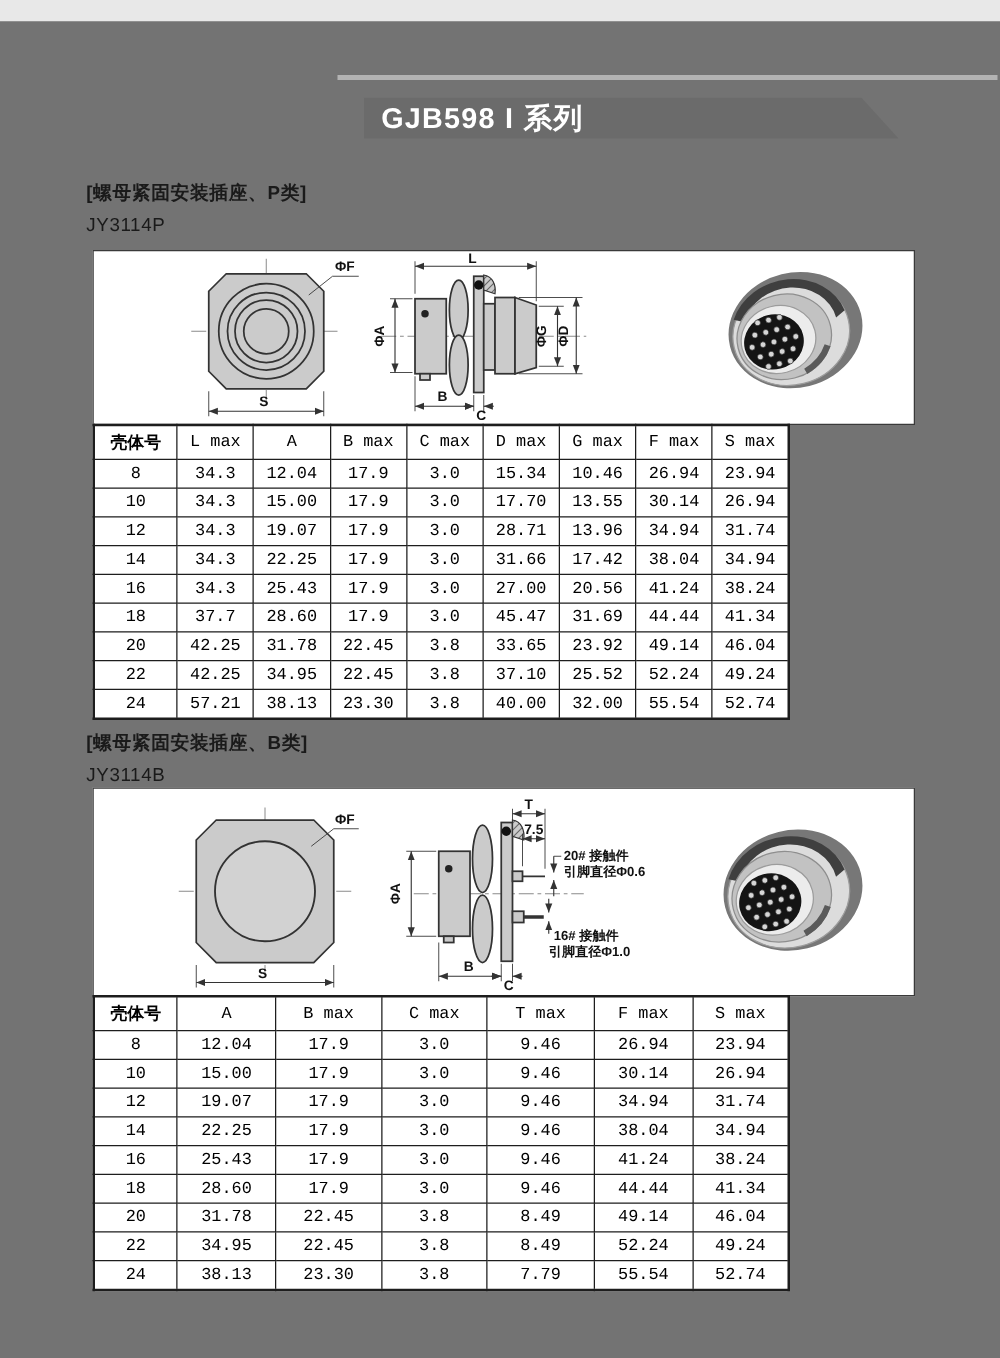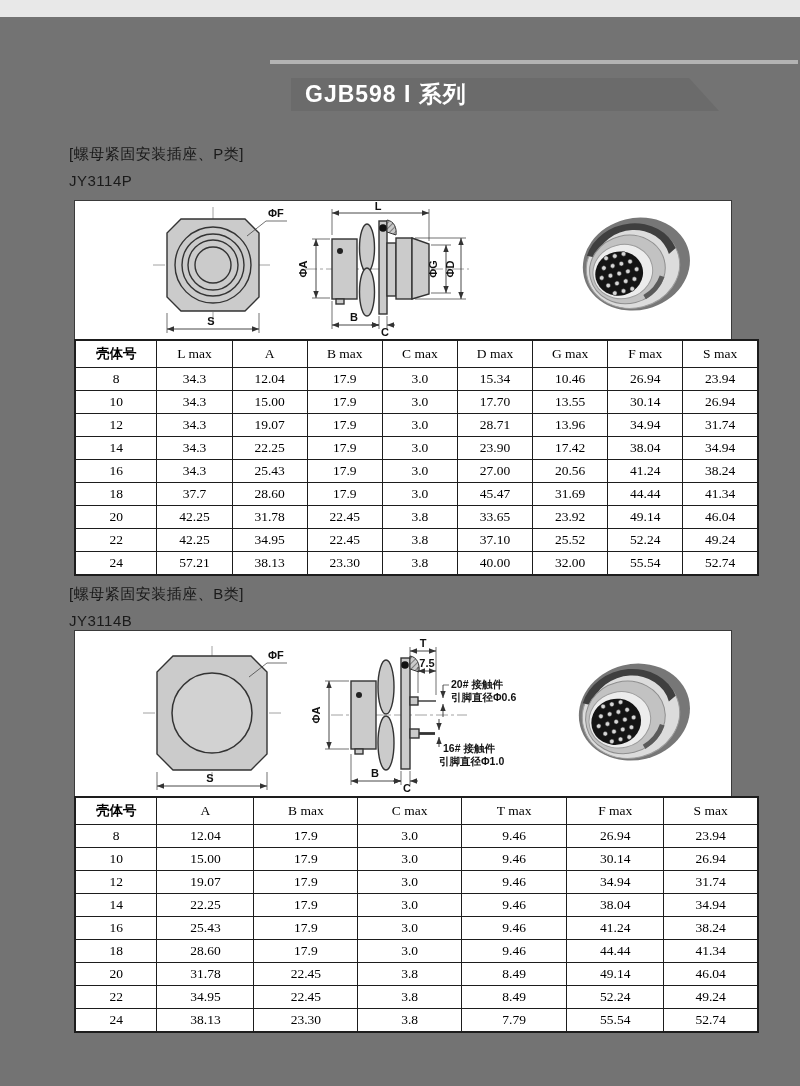--- a/index.html
+++ b/index.html
@@ -5,25 +5,25 @@
 <style>
   html,body{margin:0;padding:0;background:#e8e8e8;}
   .page{position:relative;width:800px;height:1086px;background:#737373;margin:17px auto;
         font-family:"Liberation Sans",sans-serif;color:#111;overflow:hidden;}
   .toprule{position:absolute;left:270px;top:43px;width:528px;height:4px;background:#b3b3b3;}
   .banner{position:absolute;left:291px;top:61px;width:428px;height:33px;background:#6b6b6b;
           clip-path:polygon(0 0,calc(100% - 30px) 0,100% 100%,0 100%);
           display:flex;align-items:center;}
   .banner span{color:#fff;font-weight:bold;font-size:23px;letter-spacing:1px;padding-left:14px;
           font-family:"Liberation Sans",sans-serif;}
-  .seclabel{position:absolute;left:69px;font-size:15px;font-weight:normal;color:#1a1a1a;letter-spacing:.5px;}
+  .seclabel{position:absolute;left:69px;font-size:15px;font-weight:bold;color:#1a1a1a;letter-spacing:.5px;}
   .secmodel{position:absolute;left:69px;font-size:15px;color:#1a1a1a;letter-spacing:.5px;}
   .figbox{position:absolute;left:74px;width:656px;border:1.5px solid #3a3a3a;background:#fff;}
-  .dimtable{position:absolute;left:74px;width:685px;border-collapse:collapse;table-layout:fixed;
-            font-family:Liberation Serif, serif;font-size:13.5px;color:#000;background:#fff;padding-left:23px;}
+  .dimtable{position:absolute;left:74px;width:558px;border-collapse:collapse;table-layout:fixed;
+            font-family:Liberation Mono, monospace;font-size:13.5px;color:#000;background:#fff;padding-left:23px;}
   .dimtable th,.dimtable td{border:1px solid #1d1d1d;text-align:center;padding:0;}
   .dimtable{border:2px solid #1d1d1d;}
   .dimtable th{height:26px;font-weight:normal;}
   .dimtable th:first-child{font-weight:bold;}
   .dimtable td{height:22px;}
   
   .part{fill:#cbcbcb;stroke:#333;stroke-width:1.4;}
   .oline{fill:none;stroke:#333;stroke-width:1.4;}
   .cl{stroke:#8a8a8a;stroke-width:.8;stroke-dasharray:12 3 3 3;fill:none;}
   .dim{stroke:#333;stroke-width:.9;fill:none;}
@@ -211,21 +211,21 @@
           <td>13.96</td>
           <td>34.94</td>
           <td>31.74</td>
         </tr>
         <tr>
           <td>14</td>
           <td>34.3</td>
           <td>22.25</td>
           <td>17.9</td>
           <td>3.0</td>
-          <td>23.90</td>
+          <td>31.66</td>
           <td>17.42</td>
           <td>38.04</td>
           <td>34.94</td>
         </tr>
         <tr>
           <td>16</td>
           <td>34.3</td>
           <td>25.43</td>
           <td>17.9</td>
           <td>3.0</td>

